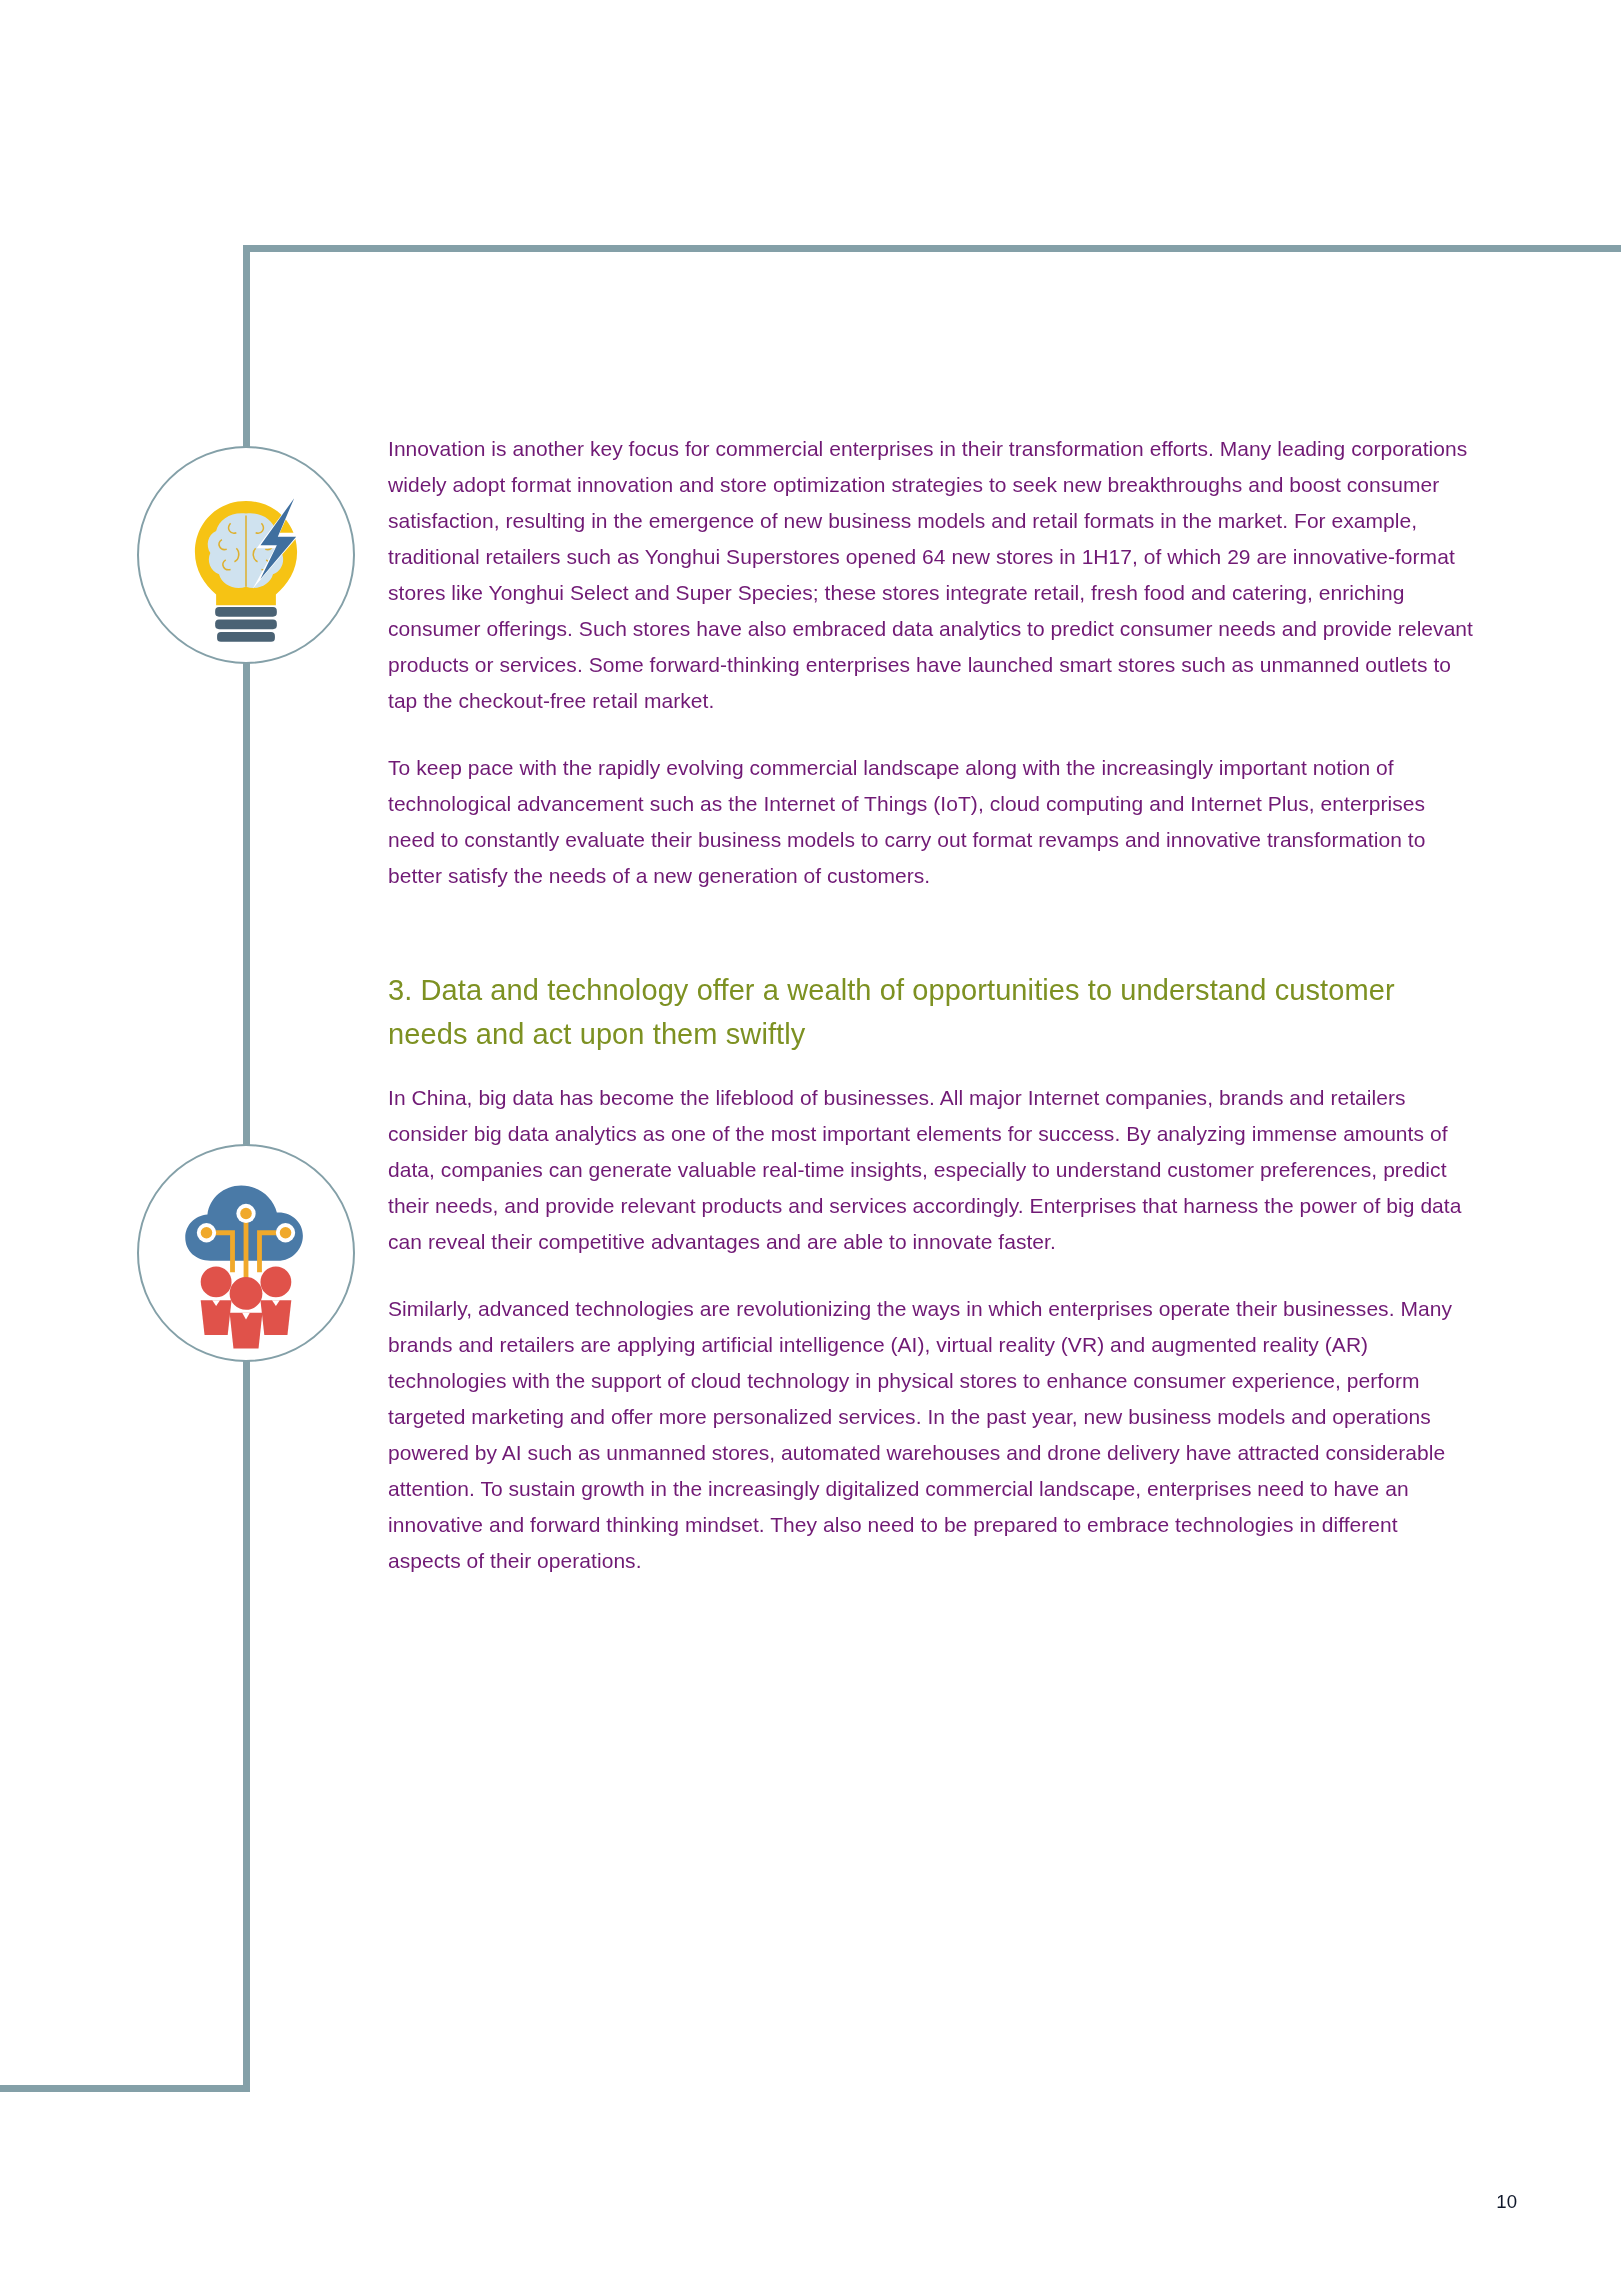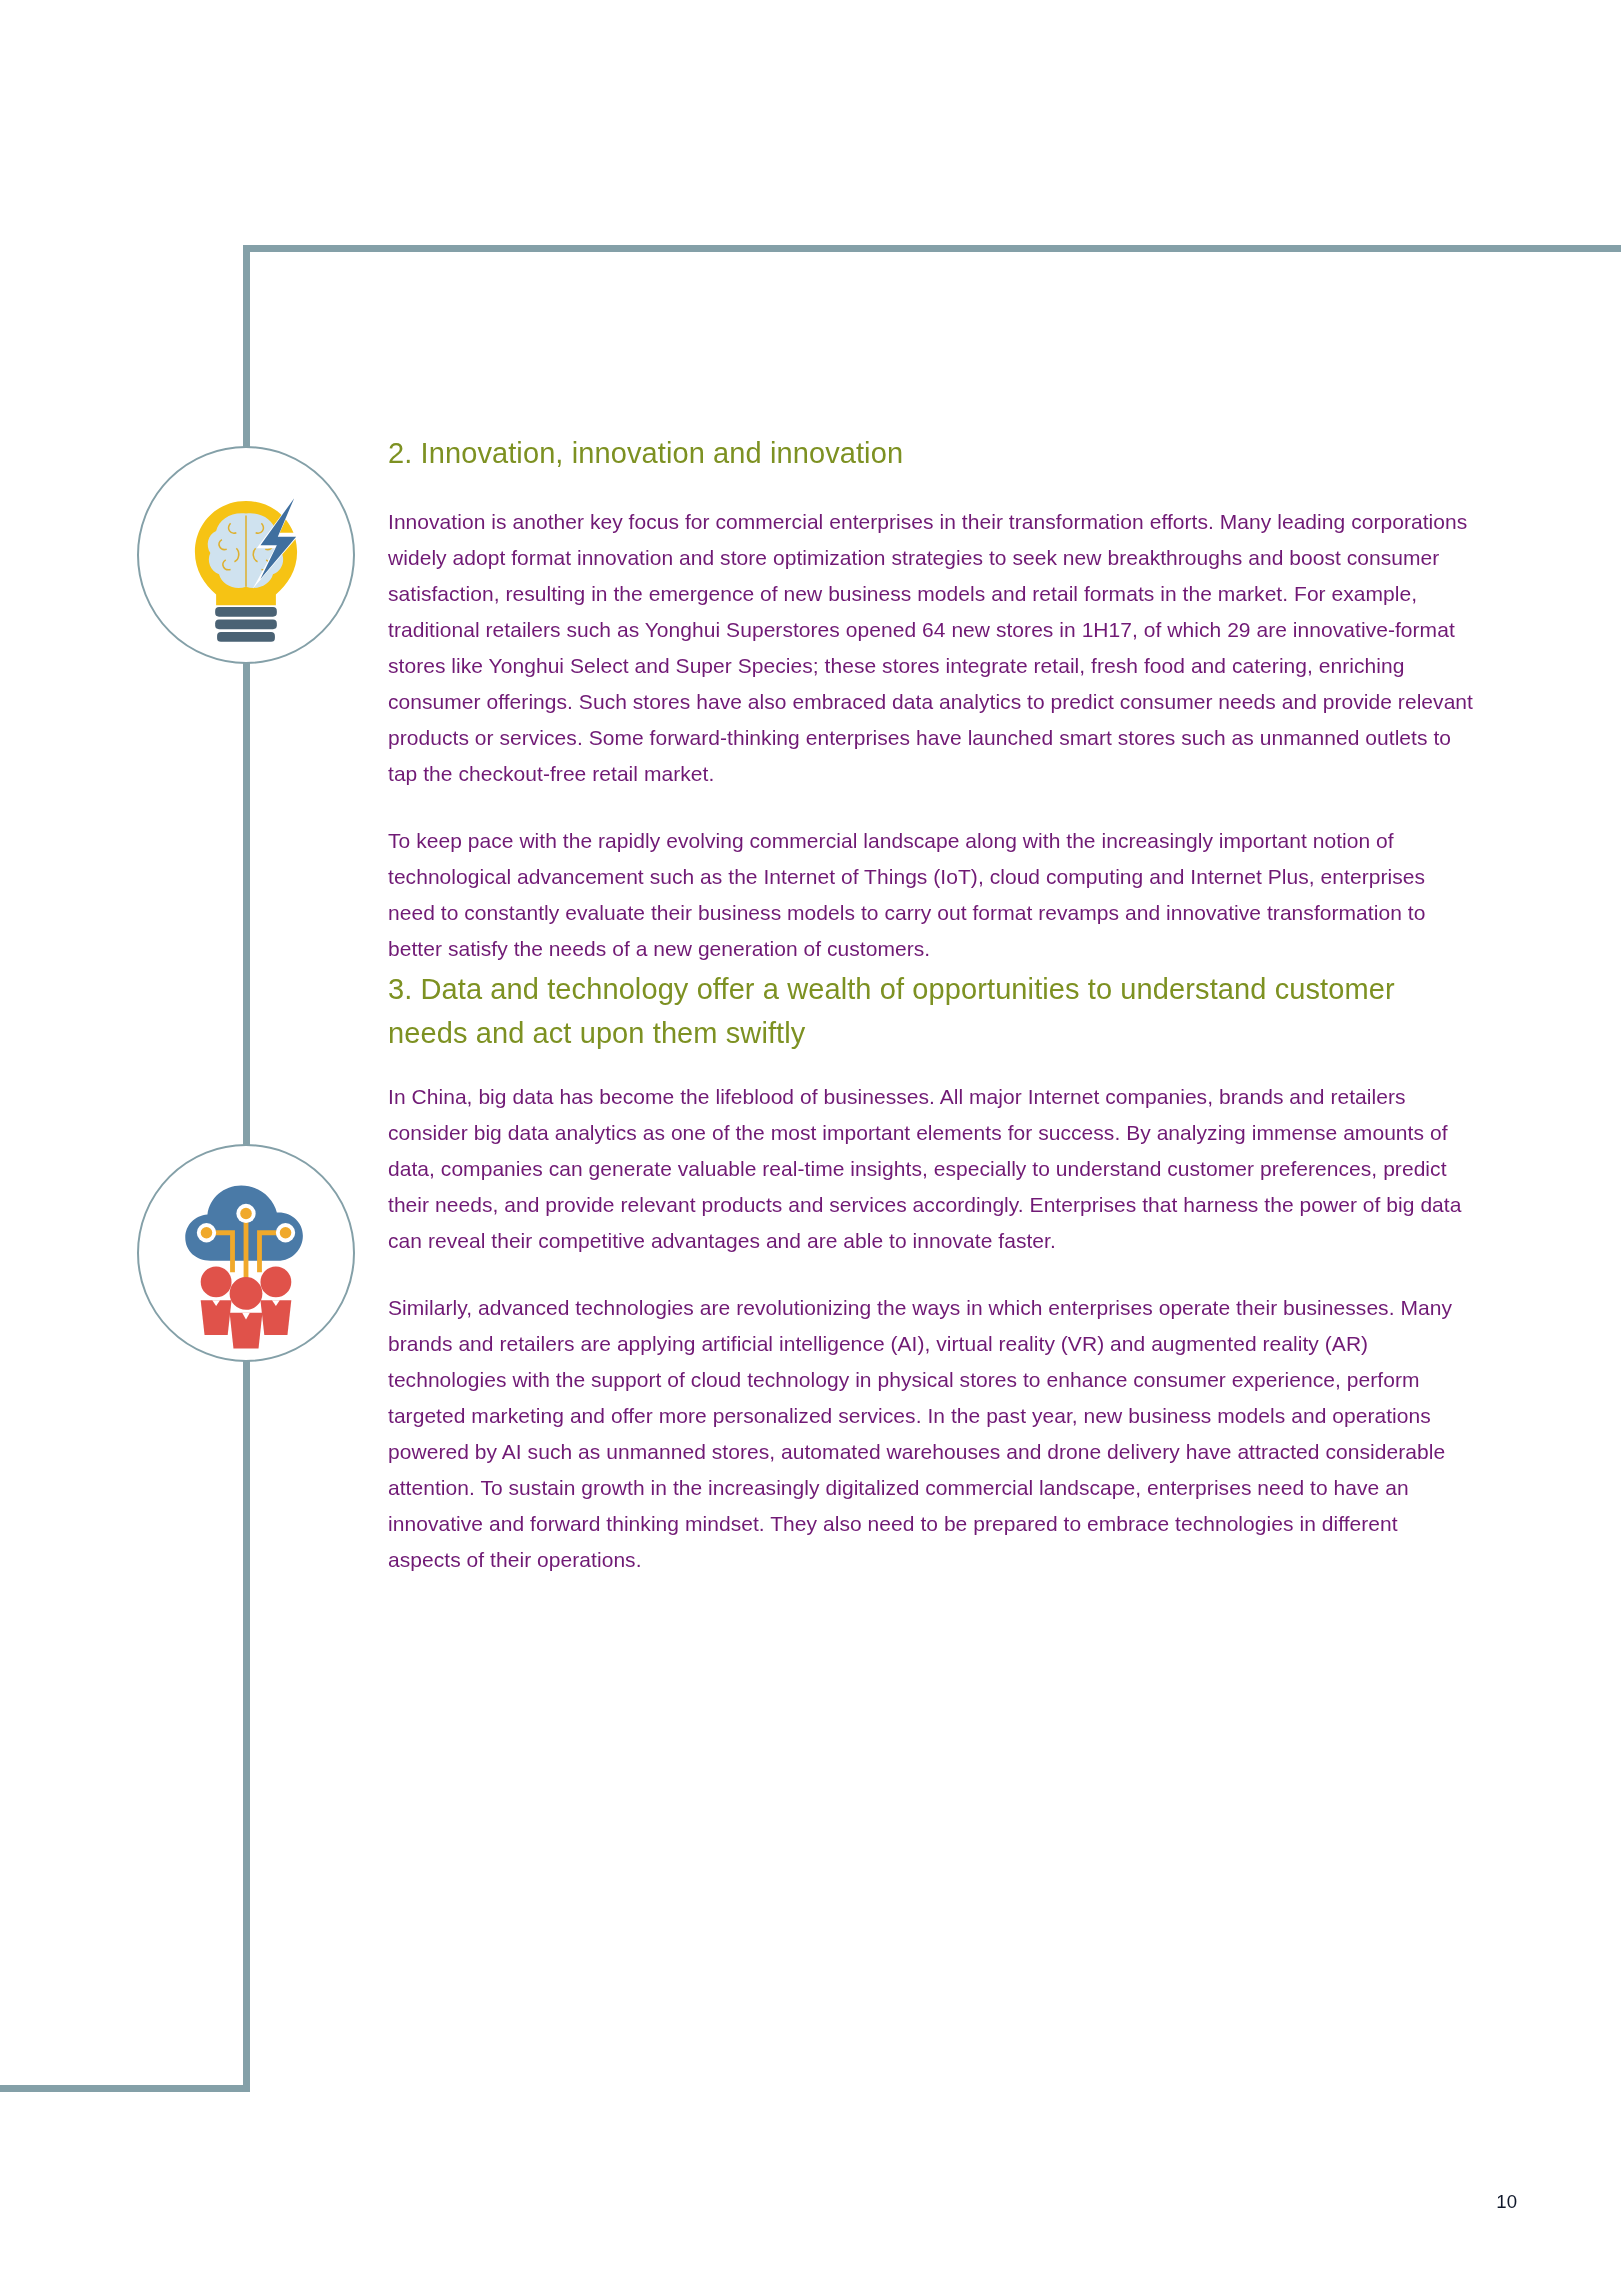--- a/index.html
+++ b/index.html
@@ -67,21 +67,21 @@
   }
   .section { margin: 0; }
   .section-heading {
     color: #7d9122;
     font-size: 29px;
     line-height: 44px;
     font-weight: 400;
     letter-spacing: 0.1px;
     margin: 0 0 29px 0;
   }
-  .section + .section { }
+  .section + .section { margin-top: 74px; }
   .para {
     color: #701a75;
     font-size: 21px;
     line-height: 36px;
     letter-spacing: 0.05px;
     margin: 0;
   }
   .para + .para { margin-top: 31px; }
   .sec3-heading { margin-bottom: 23.5px; }
 
@@ -163,21 +163,20 @@
         <circle cx="111" cy="153" r="17"></circle>
         <path d="M94 173 L 128 173 L 124 210 L 98 210 Z"></path>
         <path d="M107 173 L 111 180 L 115 173 Z" fill="#ffffff"></path>
       </g>
     </svg>
   </div>
 
   <div class="content">
 
     <div class="section">
-      <h2 class="section-heading">2. Innovation, innovation and innovation</h2>
       <p class="para">Innovation is another key focus for commercial enterprises in their transformation efforts. Many leading corporations widely adopt format innovation and store optimization strategies to seek new breakthroughs and boost consumer satisfaction, resulting in the emergence of new business models and retail formats in the market. For example, traditional retailers such as Yonghui Superstores opened 64 new stores in 1H17, of which 29 are innovative-format stores like Yonghui Select and Super Species; these stores integrate retail, fresh food and catering, enriching consumer offerings. Such stores have also embraced data analytics to predict consumer needs and provide relevant products or services. Some forward-thinking enterprises have launched smart stores such as unmanned outlets to tap the checkout-free retail market.</p>
       <p class="para">To keep pace with the rapidly evolving commercial landscape along with the increasingly important notion of technological advancement such as the Internet of Things (IoT), cloud computing and Internet Plus, enterprises need to constantly evaluate their business models to carry out format revamps and innovative transformation to better satisfy the needs of a new generation of customers.</p>
     </div>
 
     <div class="section">
       <h2 class="section-heading sec3-heading">3. Data and technology offer a wealth of opportunities to understand customer needs and act upon them swiftly</h2>
       <p class="para">In China, big data has become the lifeblood of businesses. All major Internet companies, brands and retailers consider big data analytics as one of the most important elements for success. By analyzing immense amounts of data, companies can generate valuable real-time insights, especially to understand customer preferences, predict their needs, and provide relevant products and services accordingly. Enterprises that harness the power of big data can reveal their competitive advantages and are able to innovate faster.</p>
       <p class="para">Similarly, advanced technologies are revolutionizing the ways in which enterprises operate their businesses. Many brands and retailers are applying artificial intelligence (AI), virtual reality (VR) and augmented reality (AR) technologies with the support of cloud technology in physical stores to enhance consumer experience, perform targeted marketing and offer more personalized services. In the past year, new business models and operations powered by AI such as unmanned stores, automated warehouses and drone delivery have attracted considerable attention. To sustain growth in the increasingly digitalized commercial landscape, enterprises need to have an innovative and forward thinking mindset. They also need to be prepared to embrace technologies in different aspects of their operations.</p>
     </div>
 

